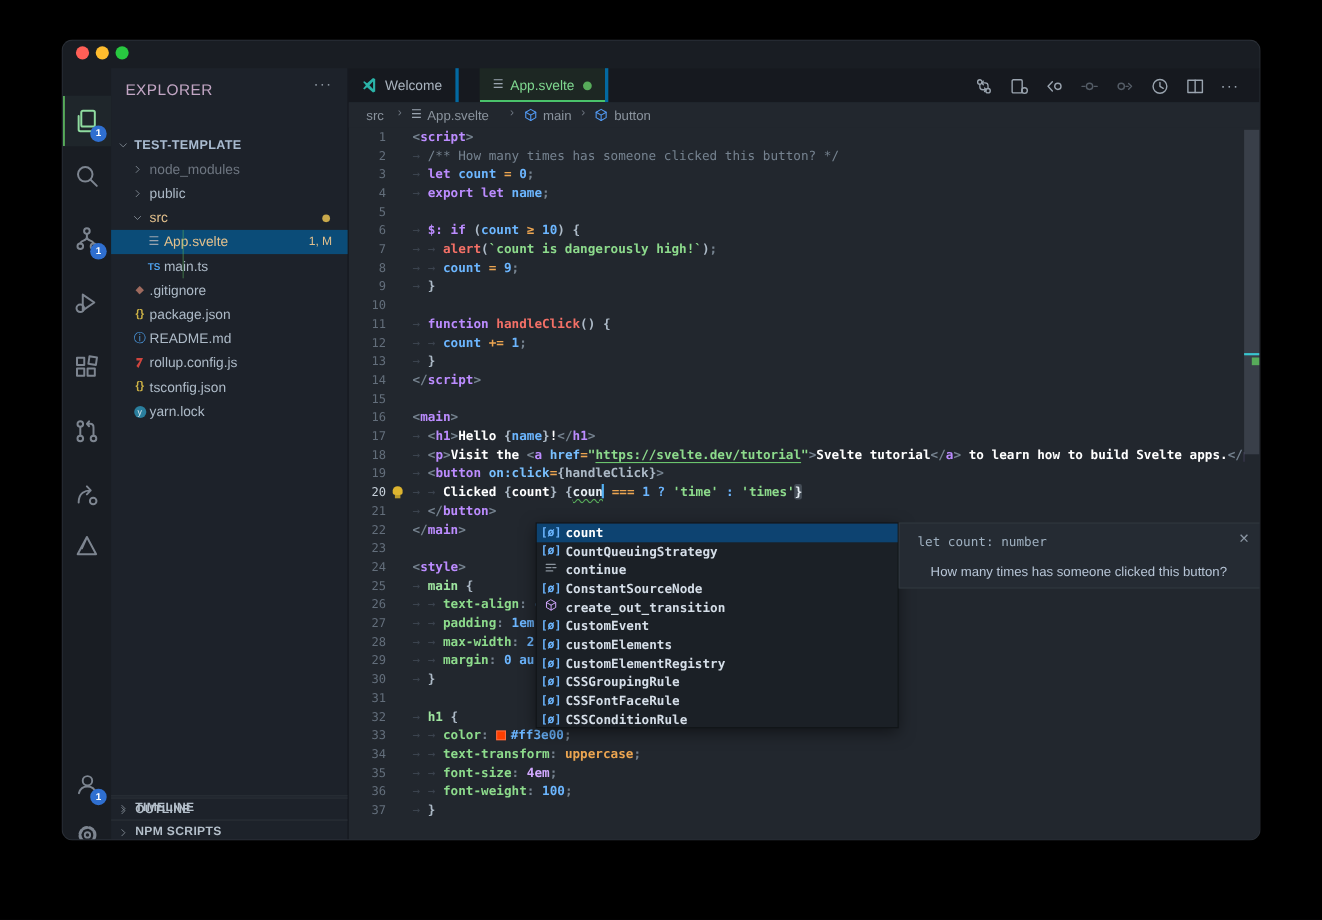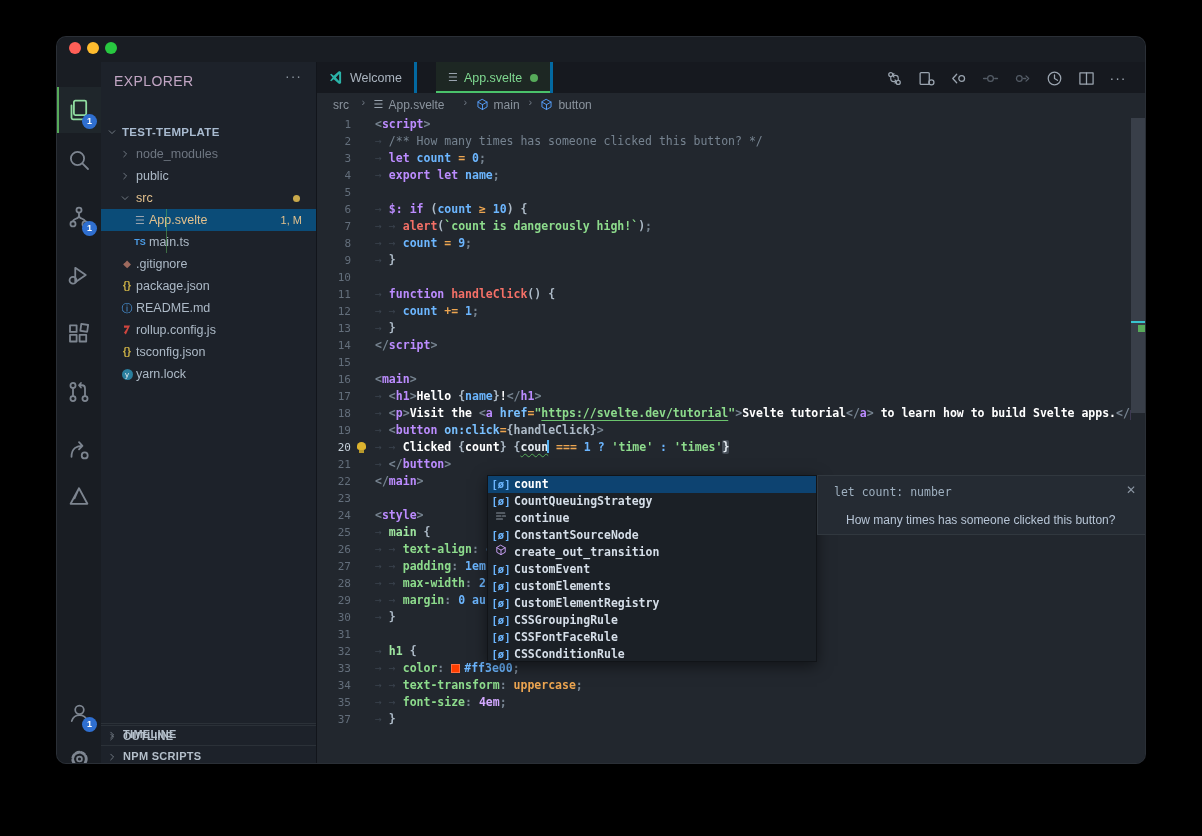--- a/index.html
+++ b/index.html
@@ -472,20 +472,21 @@
             <div class="code-line"><span class="ln">26</span><span class="ws">→ </span><span class="ws">→ </span><span class="tk-prop">text-align</span><span class="tk-pun">:</span><span class="tk-fg"> </span><span class="tk-cssv">c</span></div>
             <div class="code-line"><span class="ln">27</span><span class="ws">→ </span><span class="ws">→ </span><span class="tk-prop">padding</span><span class="tk-pun">:</span><span class="tk-fg"> </span><span class="tk-cssv">1em</span></div>
             <div class="code-line"><span class="ln">28</span><span class="ws">→ </span><span class="ws">→ </span><span class="tk-prop">max-width</span><span class="tk-pun">:</span><span class="tk-fg"> </span><span class="tk-cssv">2</span></div>
             <div class="code-line"><span class="ln">29</span><span class="ws">→ </span><span class="ws">→ </span><span class="tk-prop">margin</span><span class="tk-pun">:</span><span class="tk-fg"> </span><span class="tk-num">0</span><span class="tk-cssv"> au</span></div>
             <div class="code-line"><span class="ln">30</span><span class="ws">→ </span><span class="tk-fg">}</span></div>
             <div class="code-line"><span class="ln">31</span></div>
             <div class="code-line"><span class="ln">32</span><span class="ws">→ </span><span class="tk-sel">h1</span><span class="tk-fg"> {</span></div>
             <div class="code-line"><span class="ln">33</span><span class="ws">→ </span><span class="ws">→ </span><span class="tk-prop">color</span><span class="tk-pun">:</span><span class="tk-fg"> </span><span class="c-swatch"></span><span class="tk-cssv">#ff3e00</span><span class="tk-pun">;</span></div>
             <div class="code-line"><span class="ln">34</span><span class="ws">→ </span><span class="ws">→ </span><span class="tk-prop">text-transform</span><span class="tk-pun">:</span><span class="tk-fg"> </span><span class="tk-cssk">uppercase</span><span class="tk-pun">;</span></div>
             <div class="code-line"><span class="ln">35</span><span class="ws">→ </span><span class="ws">→ </span><span class="tk-prop">font-size</span><span class="tk-pun">:</span><span class="tk-fg"> </span><span class="tk-em">4em</span><span class="tk-pun">;</span></div>
+            <div class="code-line"><span class="ln">36</span><span class="ws">→ </span><span class="ws">→ </span><span class="tk-prop">font-weight</span><span class="tk-pun">:</span><span class="tk-fg"> </span><span class="tk-num">100</span><span class="tk-pun">;</span></div>
             <div class="code-line"><span class="ln">37</span><span class="ws">→ </span><span class="tk-fg">}</span></div>
           </div>
       </div>
 
       <div class="vscroll">
         <div class="vthumb"></div>
         <div class="rmark-cursor" style="top:205px;"></div>
         <div class="rmark-mod" style="top:209px;"></div>
       </div>
 

